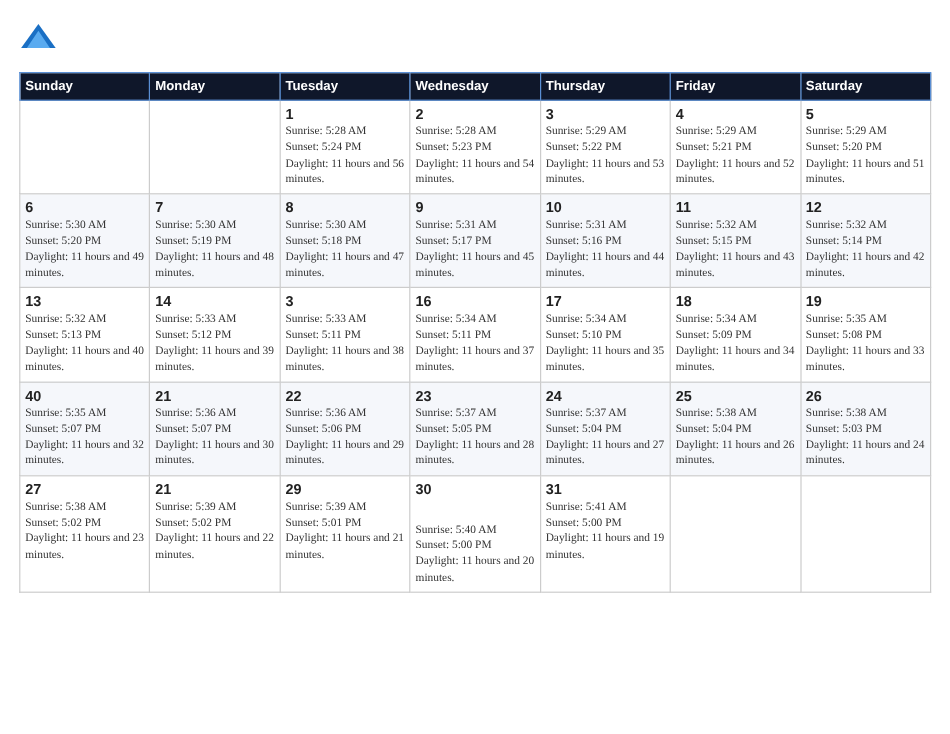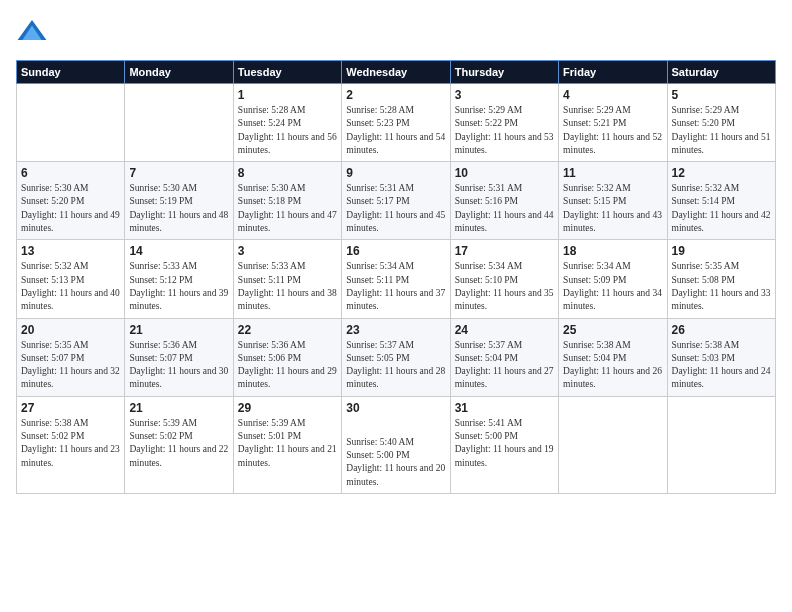--- a/index.html
+++ b/index.html
@@ -232,21 +232,21 @@
         </td>
         <td>
           <div class="day-num">19</div>
           <div class="day-info" style="white-space: pre-line;">Sunrise: 5:35 AM
 Sunset: 5:08 PM
 Daylight: 11 hours and 33 minutes.</div>
         </td>
       </tr>
       <tr>
         <td>
-          <div class="day-num">20</div>
+          <div class="day-num">40</div>
           <div class="day-info" style="white-space: pre-line;">Sunrise: 5:35 AM
 Sunset: 5:07 PM
 Daylight: 11 hours and 32 minutes.</div>
         </td>
         <td>
           <div class="day-num">21</div>
           <div class="day-info" style="white-space: pre-line;">Sunrise: 5:36 AM
 Sunset: 5:07 PM
 Daylight: 11 hours and 30 minutes.</div>
         </td>

